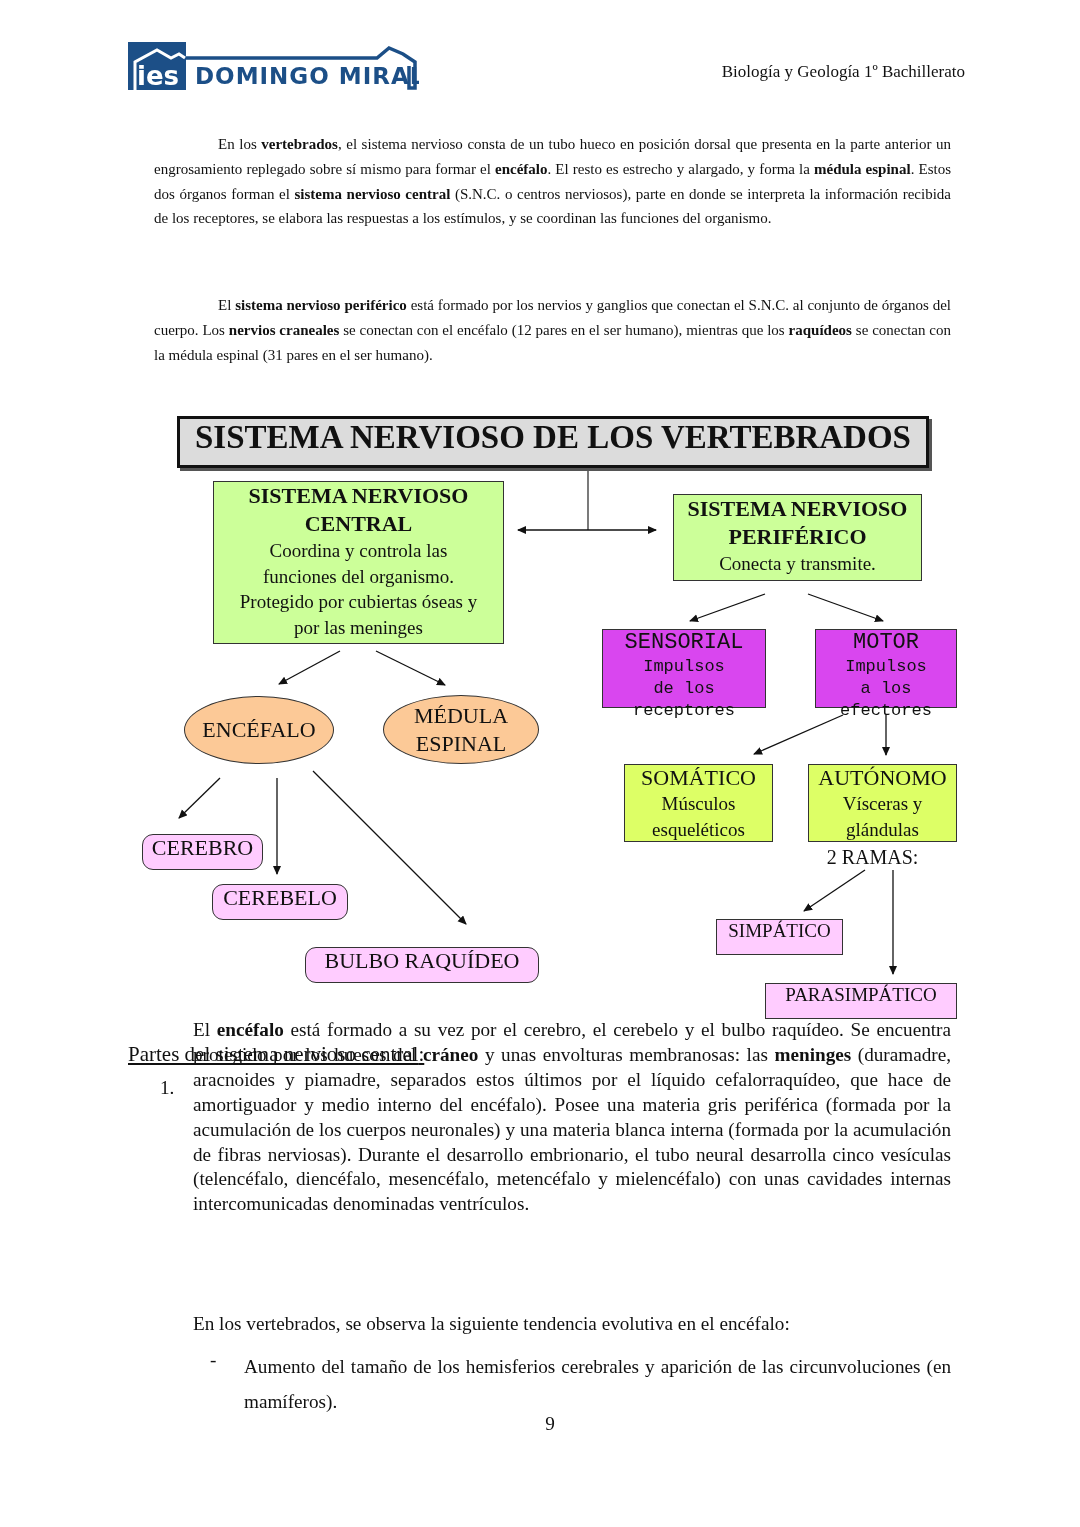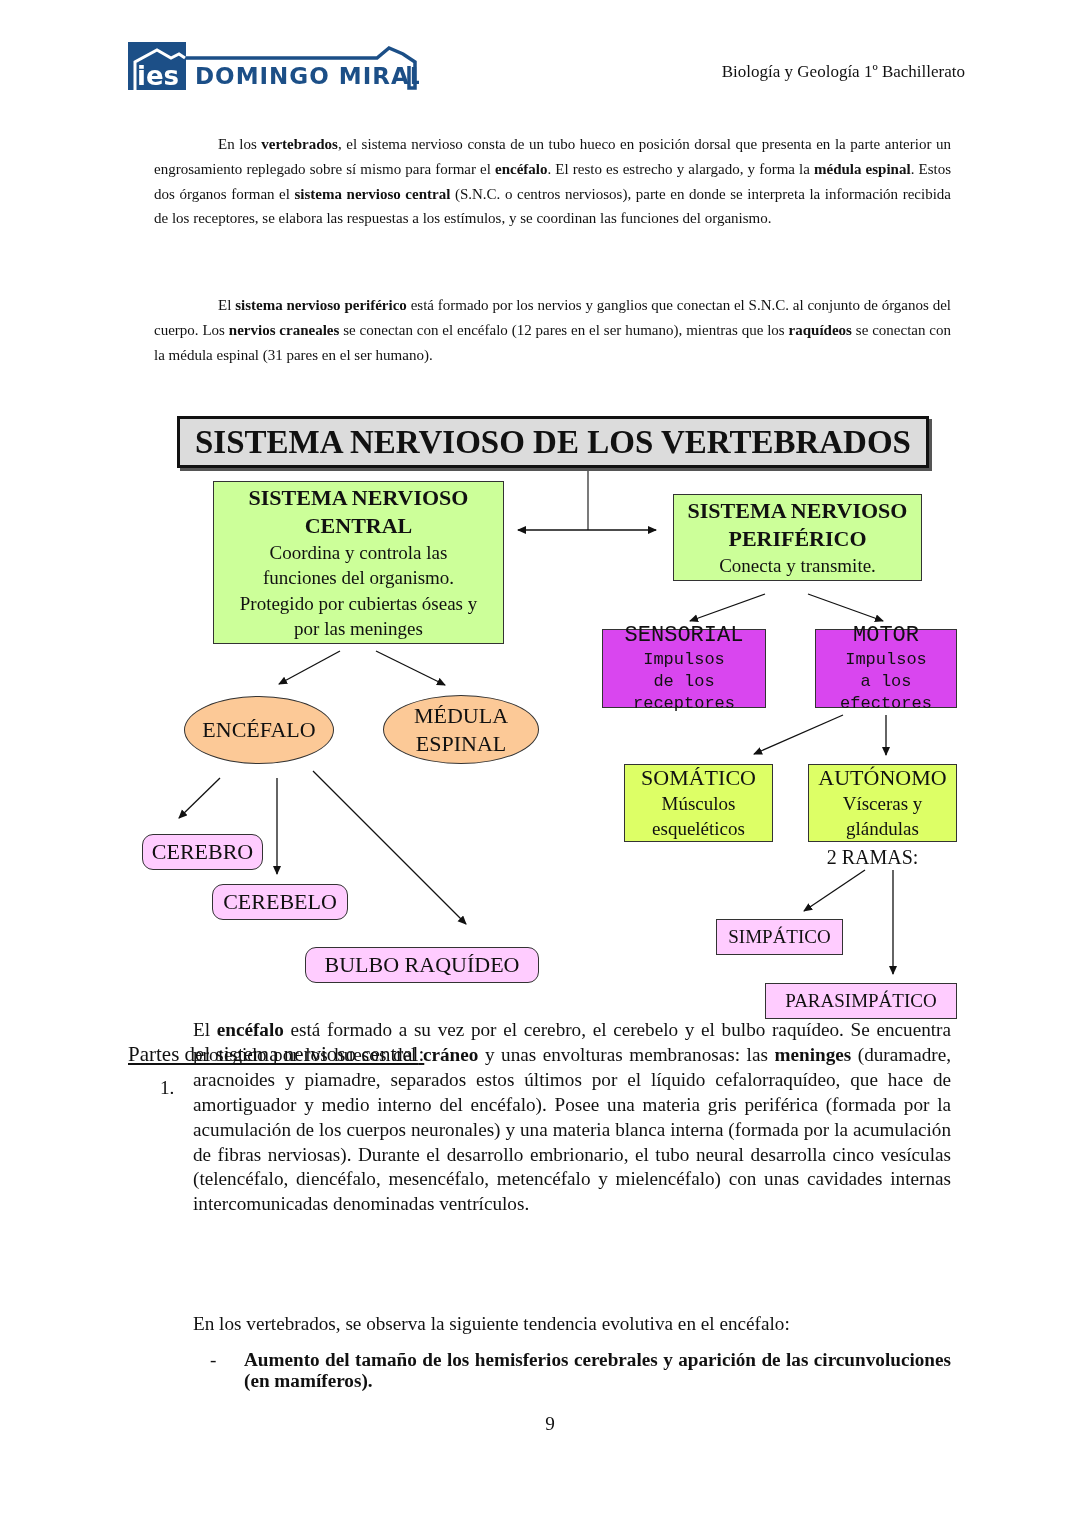--- a/index.html
+++ b/index.html
@@ -12,21 +12,21 @@
   
   .para { position: absolute; left: 154px; width: 797px; font-size: 15px; line-height: 24.8px;
           text-align: justify; }
   .para .indent { display: inline-block; width: 64px; }
   .para b { font-weight: bold; }
   #para1 { top: 132px; }
   #para2 { top: 293px; }
   
   #diagram { left: 0; top: 0; width: 1080px; height: 1527px; pointer-events: none; }
   .box { position: absolute; box-sizing: border-box; border: 1.5px solid #333; text-align: center;
-         display: flex; flex-direction: column; justify-content: center; align-items: center; }
+         display: flex; flex-direction: column; align-items: center; }
   .box span { display: block; }
   #title-box { left: 177px; top: 416px; width: 752px; height: 52px; background: #dcdcdc;
                border: 3px solid #111; box-shadow: 3px 3px 0 #555; font-weight: bold; font-size: 33px; }
   .green { background: #ccff99; }
   .lime { background: #ddff66; }
   .lav { background: #d946ef; font-family: Liberation Mono, monospace; }
   .pink { background: #ffccff; }
   .strong { font-weight: bold; font-size: 22px; line-height: 28px; }
   .desc { font-size: 19px; line-height: 25.5px; }
   #snc-box { left: 213px; top: 481px; width: 291px; height: 163px; }
@@ -50,21 +50,21 @@
   #parasimpatico-box { left: 765px; top: 983px; width: 192px; height: 36px; font-size: 19px; }
   #ramas-label { left: 805px; top: 846px; width: 135px; text-align: center; font-size: 20px; }
   
   #section-heading { left: 128px; top: 1042px; font-size: 21px; text-decoration: underline; }
   #section-heading span.u { text-decoration: underline; }
   #list-num { left: 160px; top: 1077px; font-size: 19.2px; }
   #item1 { left: 193px; top: 1018px; width: 758px; font-size: 19.2px; line-height: 24.9px; text-align: justify; }
   #item1 b { font-weight: bold; }
   #trend-intro { left: 193px; top: 1313px; font-size: 19.2px; }
   #dash { left: 210px; top: 1349px; font-size: 19.2px; }
-  #dash-text { left: 244px; top: 1349px; width: 707px; font-size: 19.2px; line-height: 21px; text-align: justify; font-weight: bold; }
+  #dash-text { left: 244px; top: 1349px; width: 707px; font-size: 19.2px; line-height: 35px; text-align: justify; }
   #page-number { left: 530px; top: 1413px; width: 40px; text-align: center; font-size: 19.2px; }
 </style>
 </head>
 <body>
 
 <div id="logo" class="abs">
   <svg width="292" height="52" viewBox="0 0 292 52">
     <rect x="1" y="2" width="58" height="48" fill="#1c4f87"></rect>
     <path d="M8 50 V22 L30 10 L44 18 L52 14 L58 18" stroke="#fff" stroke-width="3" fill="none"></path>
     <path d="M59 18 H250 L262 8 L276 14 L288 22 V48 H282 V26" stroke="#1c4f87" stroke-width="3.5" fill="none"></path>

